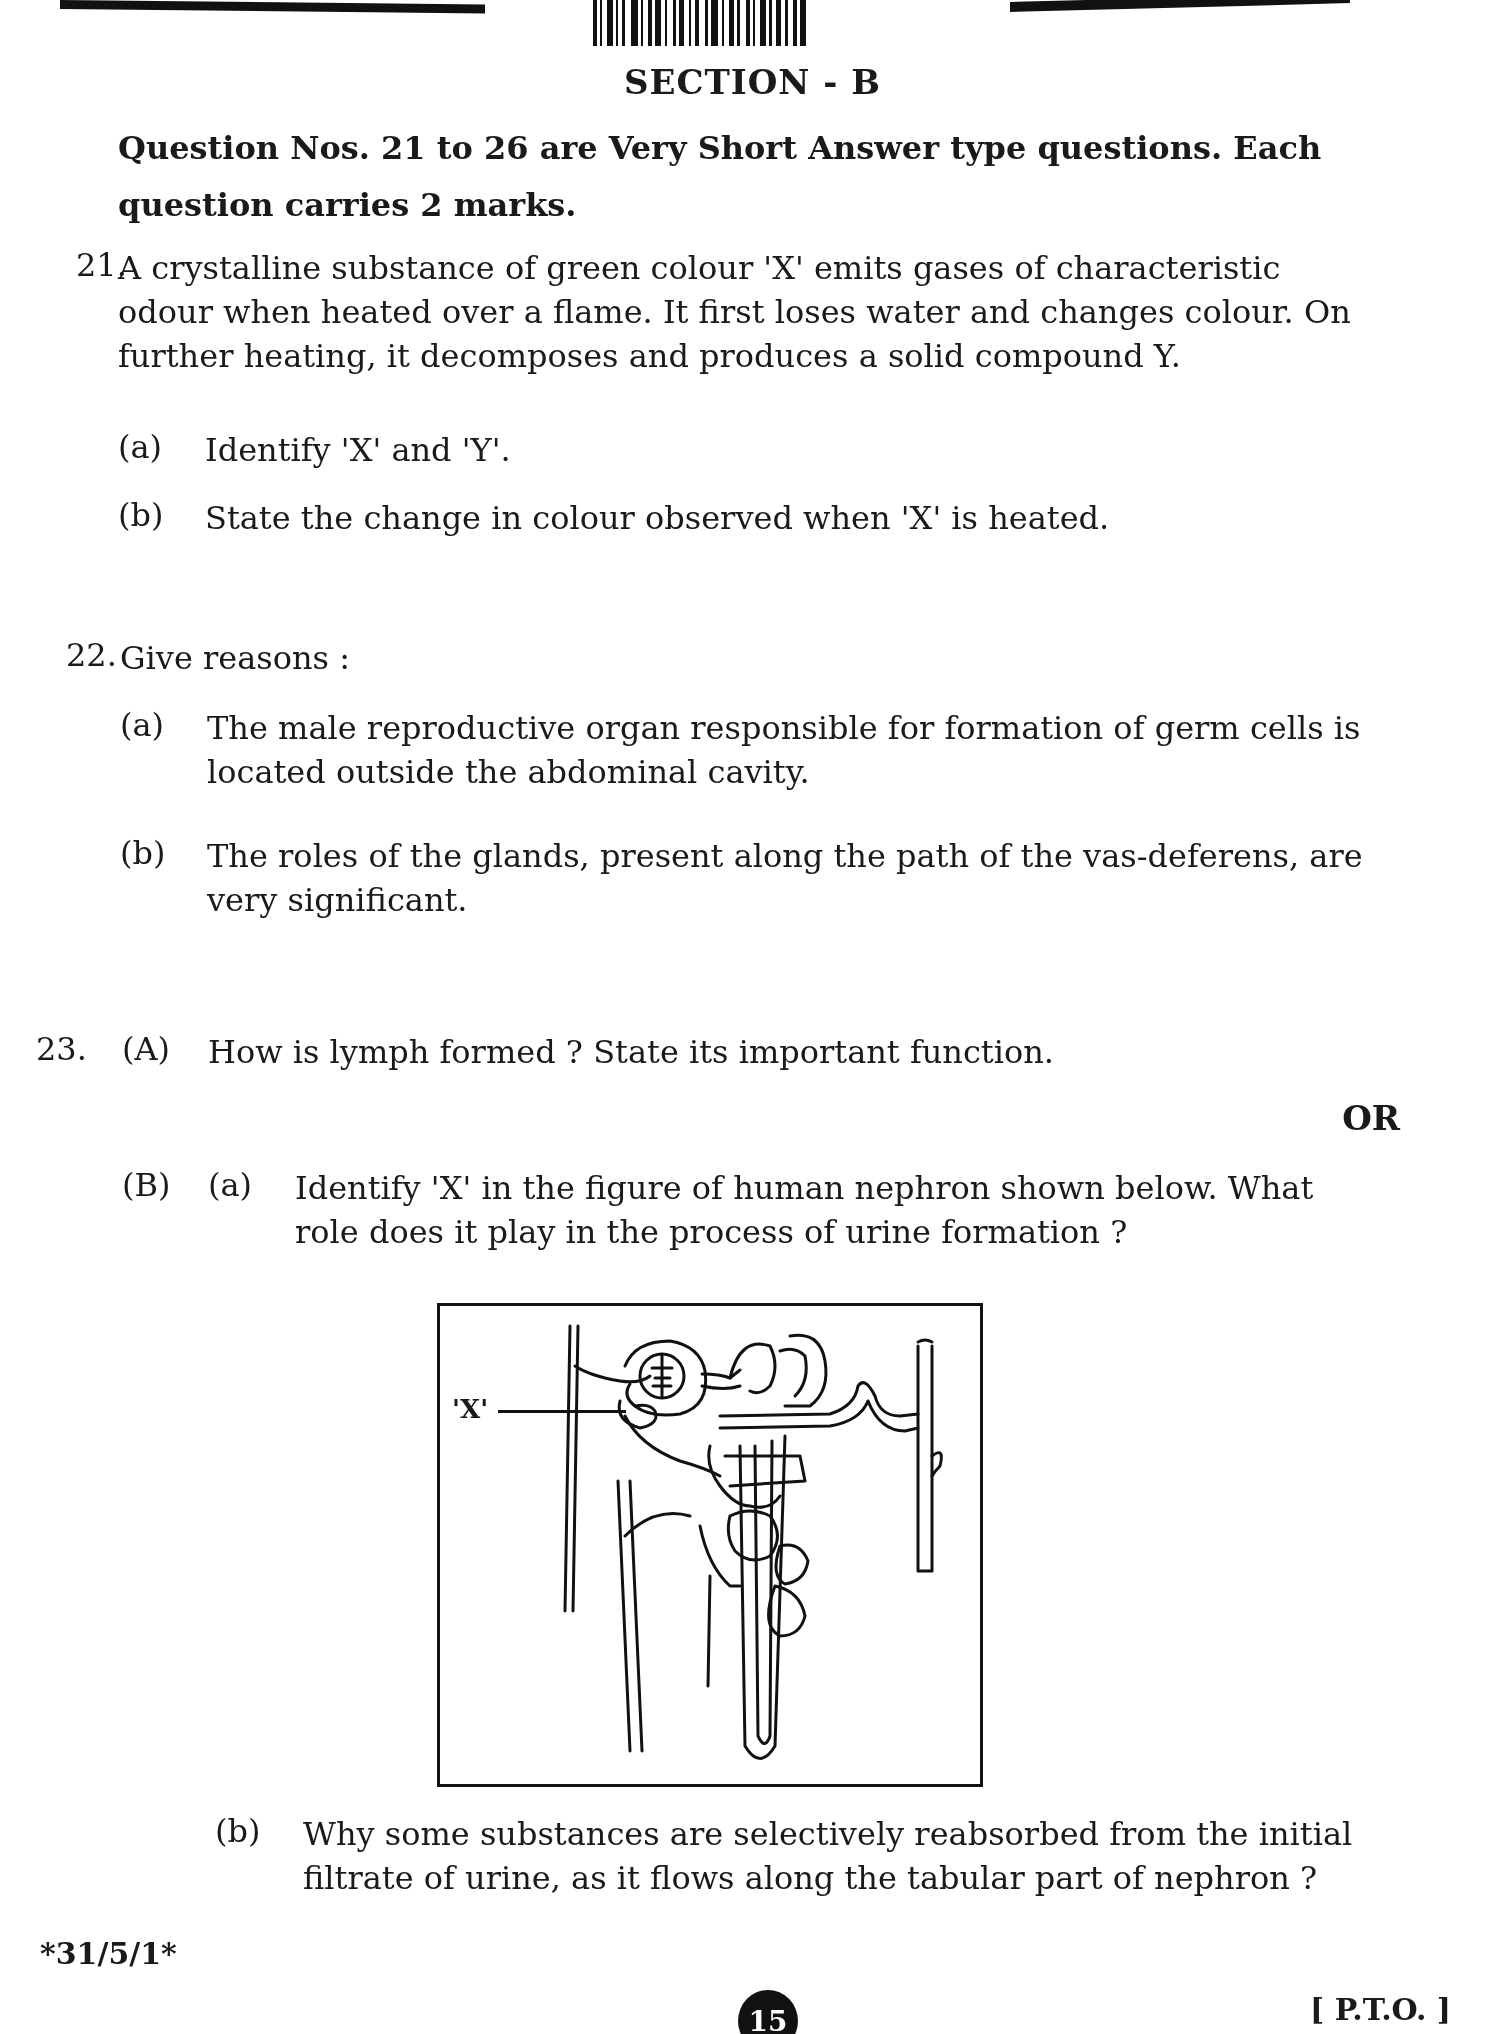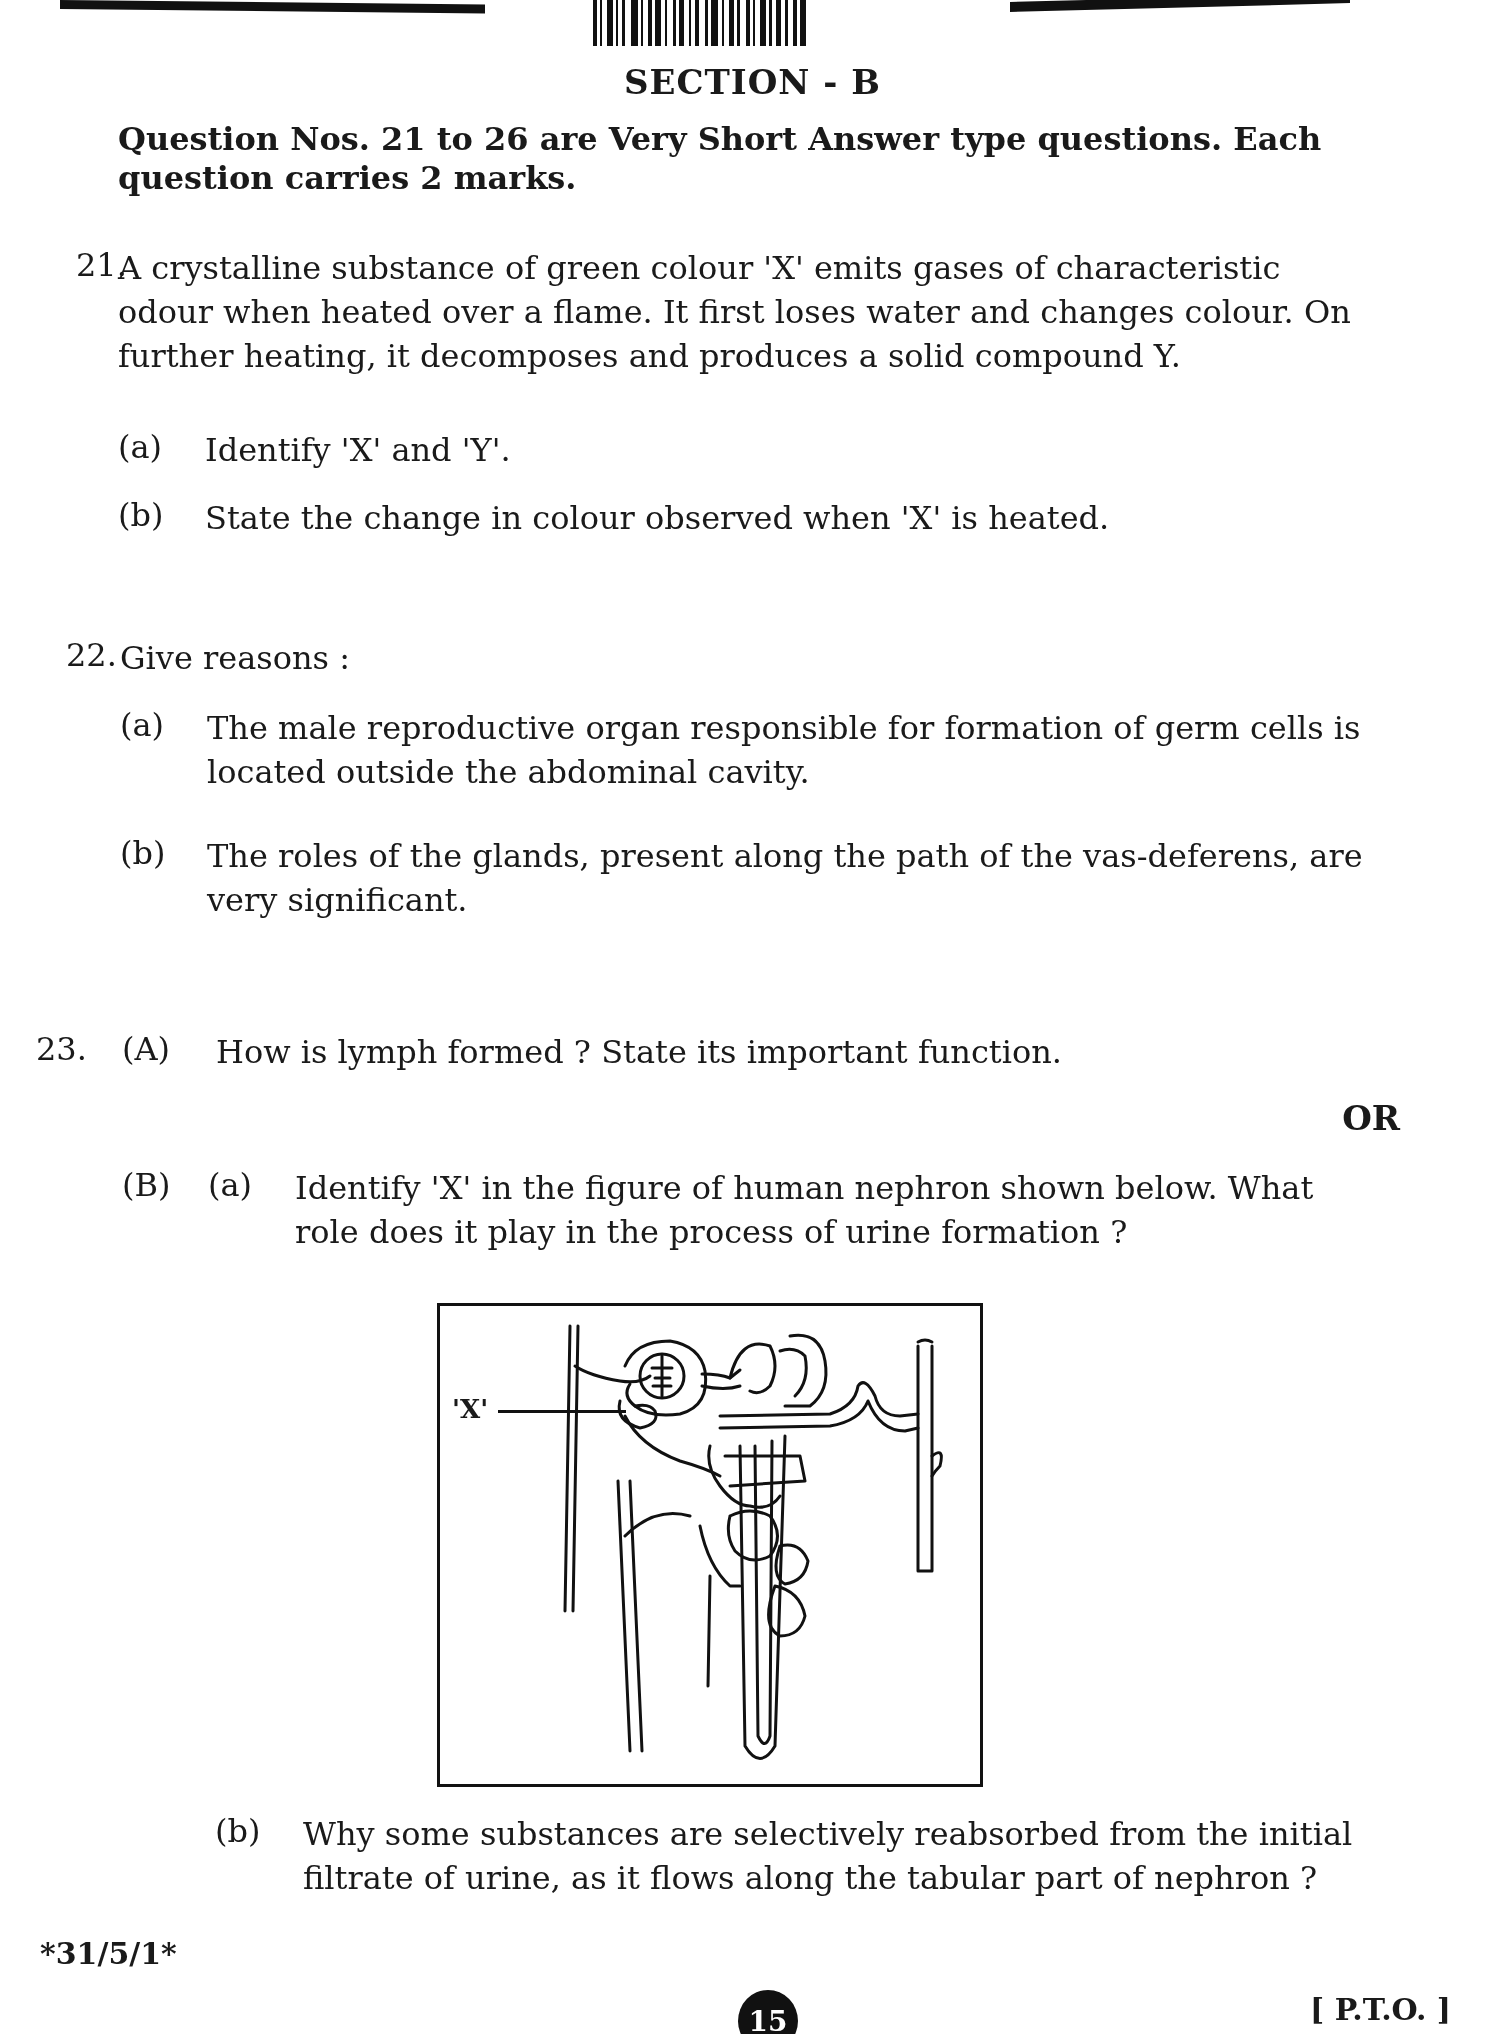--- a/index.html
+++ b/index.html
@@ -7,39 +7,39 @@
     width: 1505px; height: 2034px; position: relative; overflow: hidden;
     font-family: "DejaVu Serif", "Liberation Serif", serif;
     color: #1a1a1a;
   }
   .abs { position: absolute; }
   .topline-left { left: 60px; top: 0; width: 425px; height: 9px; background: #111; transform: skewY(0.6deg); transform-origin: left top; }
   .topline-right { left: 1010px; top: 2px; width: 340px; height: 10px; background: #111; transform: skewY(-1.5deg); transform-origin: left top; }
   .barcode { left: 593px; top: 0; width: 282px; height: 46px; display: flex; gap: 0; }
   .barcode span { display: block; height: 100%; background: #111; }
   .section-title { left: 0; width: 1505px; top: 62px; text-align: center; font-size: 34px; font-weight: bold; letter-spacing: 1px; }
-  .instructions { left: 118px; top: 120px; width: 1260px; font-size: 32px; font-weight: bold; line-height: 39px; }
+  .instructions { left: 118px; top: 120px; width: 1260px; font-size: 32px; font-weight: bold; line-height: 57px; }
   .qnum { font-size: 32px; }
   .qtext { font-size: 32px; line-height: 44px; }
   .q21-num { left: 32px; top: 246px; margin-left: 44px; }
   .q21-text { left: 118px; top: 246px; width: 1262px; }
   .sub-label { font-size: 32px; }
   .q21a-lbl { left: 118px; top: 428px; }
   .q21a-txt { left: 205px; top: 428px; }
   .q21b-lbl { left: 118px; top: 496px; }
   .q21b-txt { left: 205px; top: 496px; }
   .q22-num { left: 32px; top: 636px; margin-left: 34px; }
   .q22-txt { left: 120px; top: 636px; }
   .q22a-lbl { left: 120px; top: 706px; }
   .q22a-txt { left: 207px; top: 706px; width: 1165px; }
   .q22b-lbl { left: 120px; top: 834px; }
   .q22b-txt { left: 207px; top: 834px; width: 1165px; }
   .q23-num { left: 36px; top: 1030px; }
   .q23A-lbl { left: 122px; top: 1030px; }
-  .q23A-txt { left: 216px; top: 1030px; }
+  .q23A-txt { left: 208px; top: 1030px; }
   .or-text { left: 0; width: 1400px; top: 1098px; text-align: right; font-size: 34px; font-weight: bold; }
   .q23B-lbl { left: 122px; top: 1166px; }
   .q23Ba-lbl { left: 208px; top: 1166px; }
   .q23Ba-txt { left: 295px; top: 1166px; width: 1080px; }
   .figure { left: 437px; top: 1303px; width: 540px; height: 478px; border: 3px solid #111; background: #fff; }
   .figure svg { position: absolute; left: 0; top: 0; }
   .fig-label { left: 12px; top: 88px; font-size: 26px; font-weight: bold; }
   .q23Bb-lbl { left: 215px; top: 1812px; }
   .q23Bb-txt { left: 303px; top: 1812px; width: 1090px; }
   .footer-code { left: 40px; top: 1936px; font-size: 30px; font-weight: bold; }

